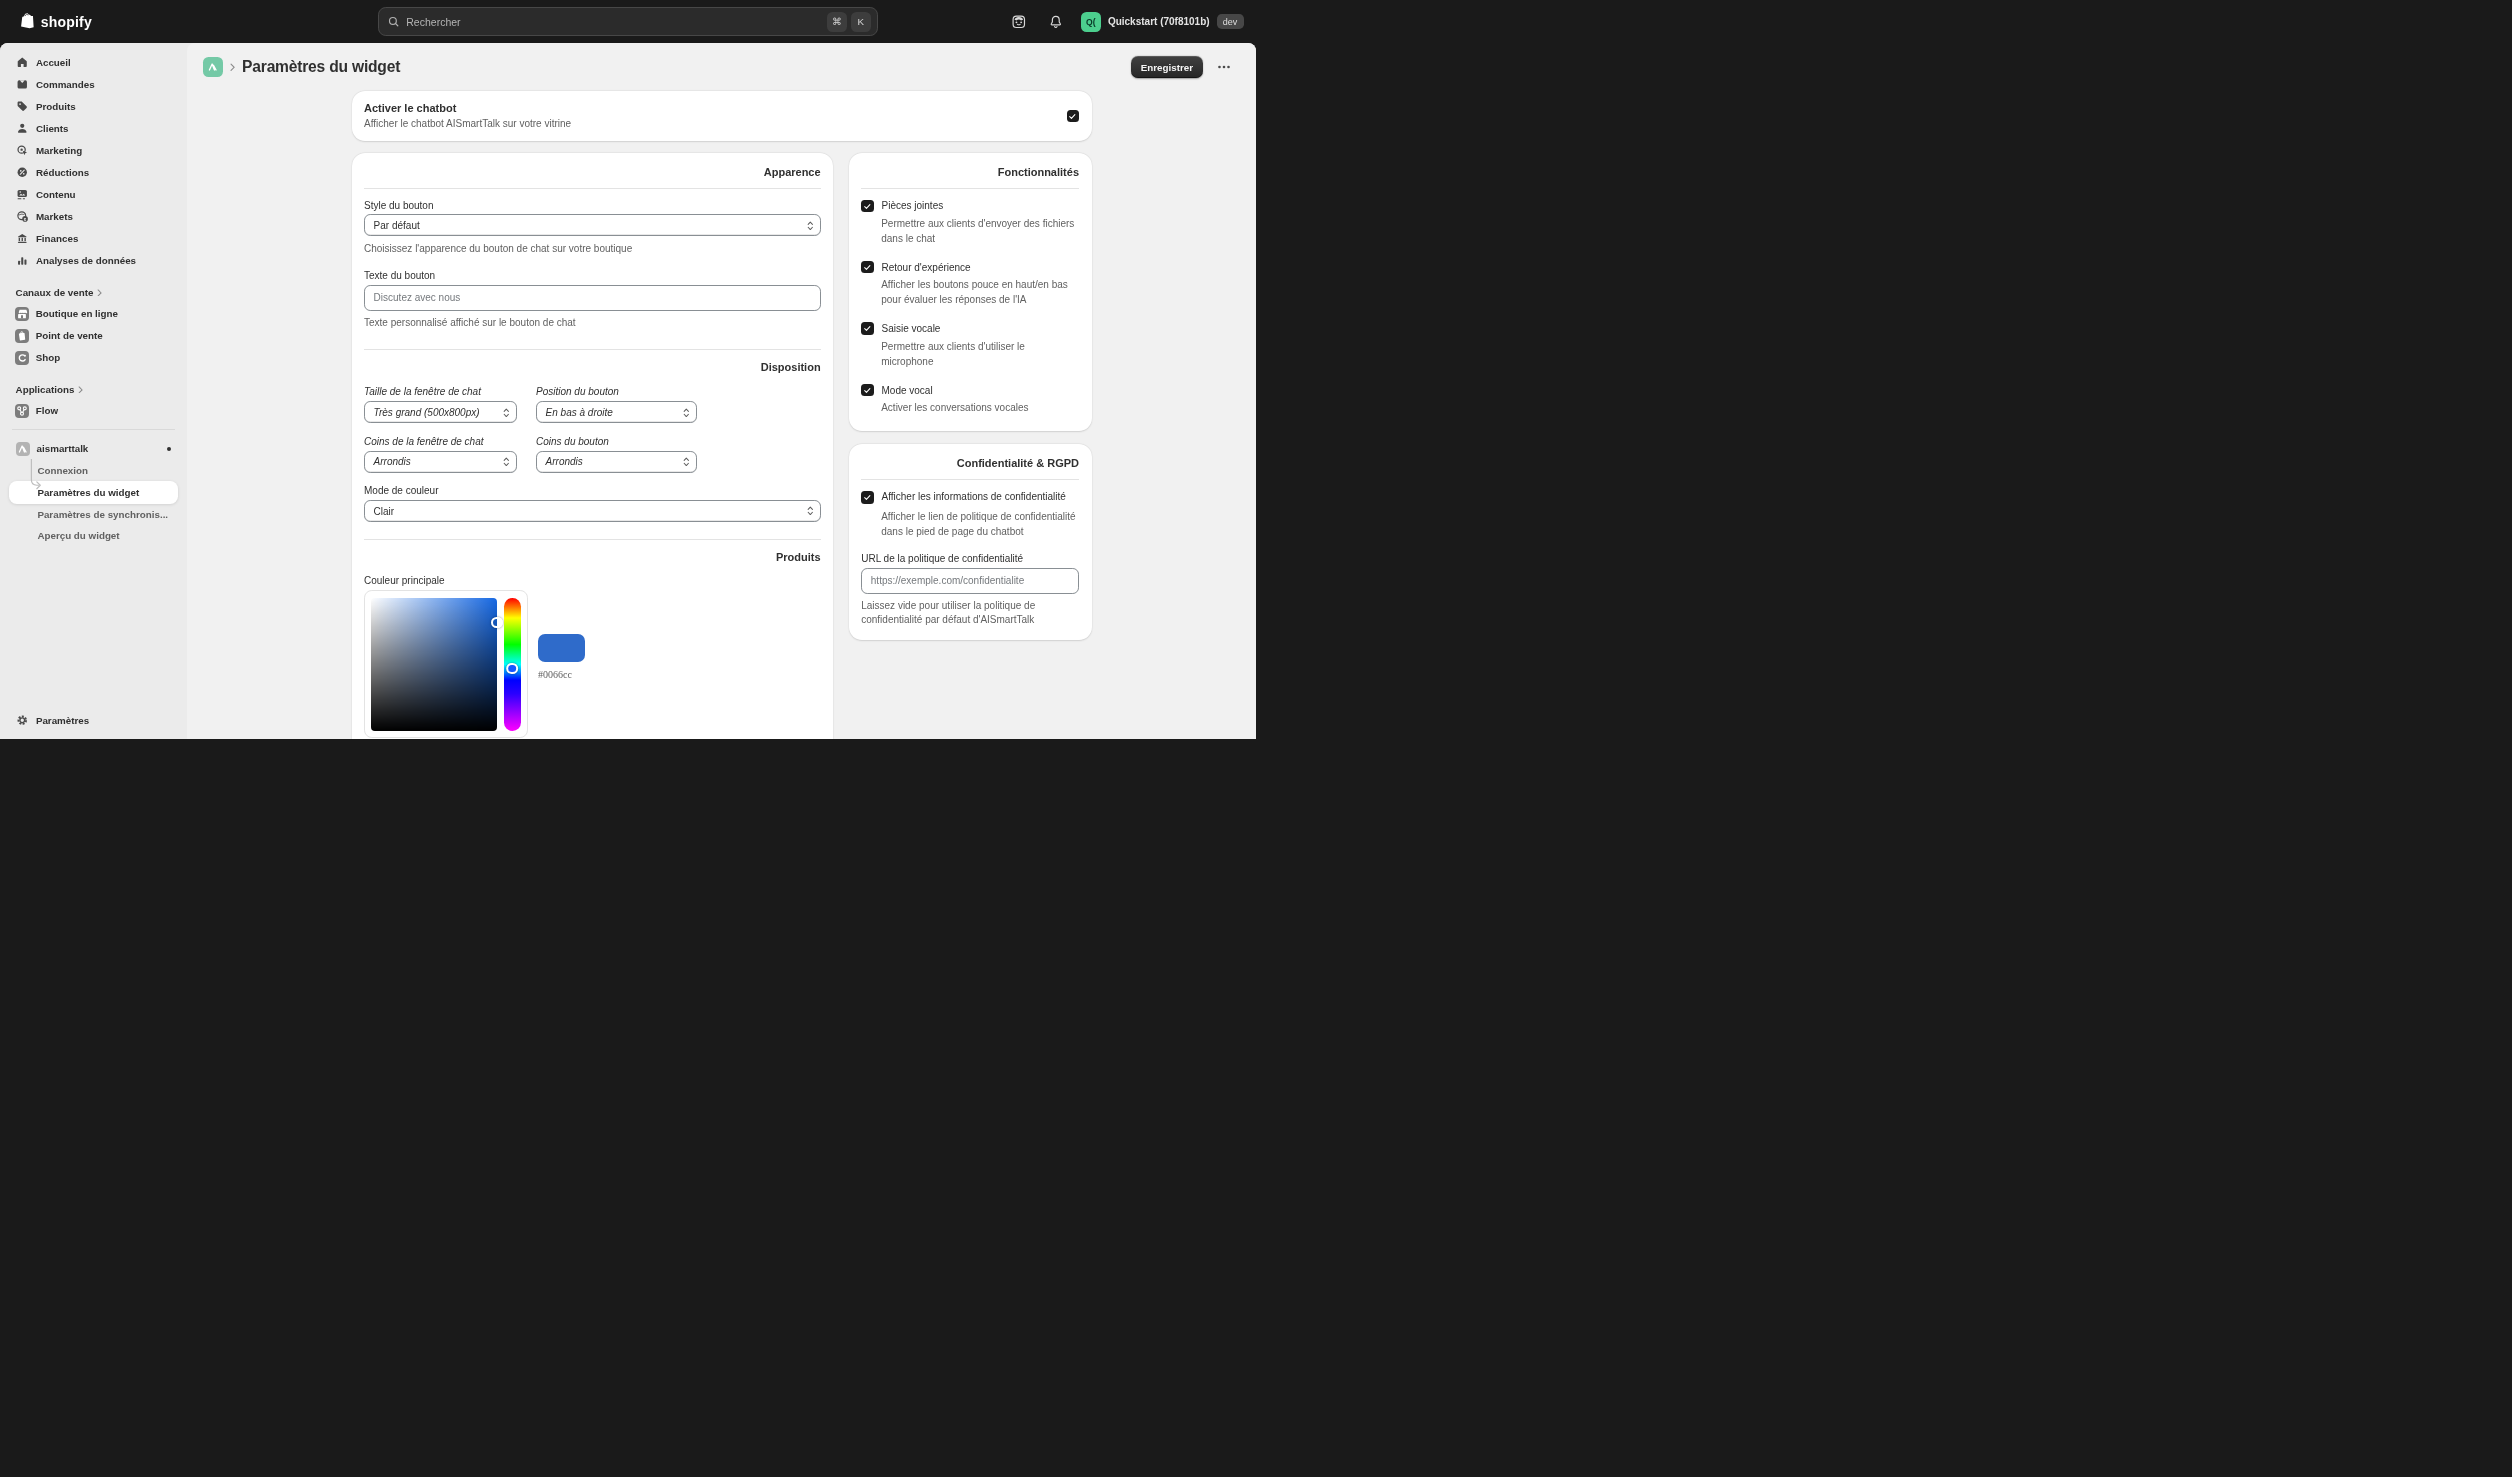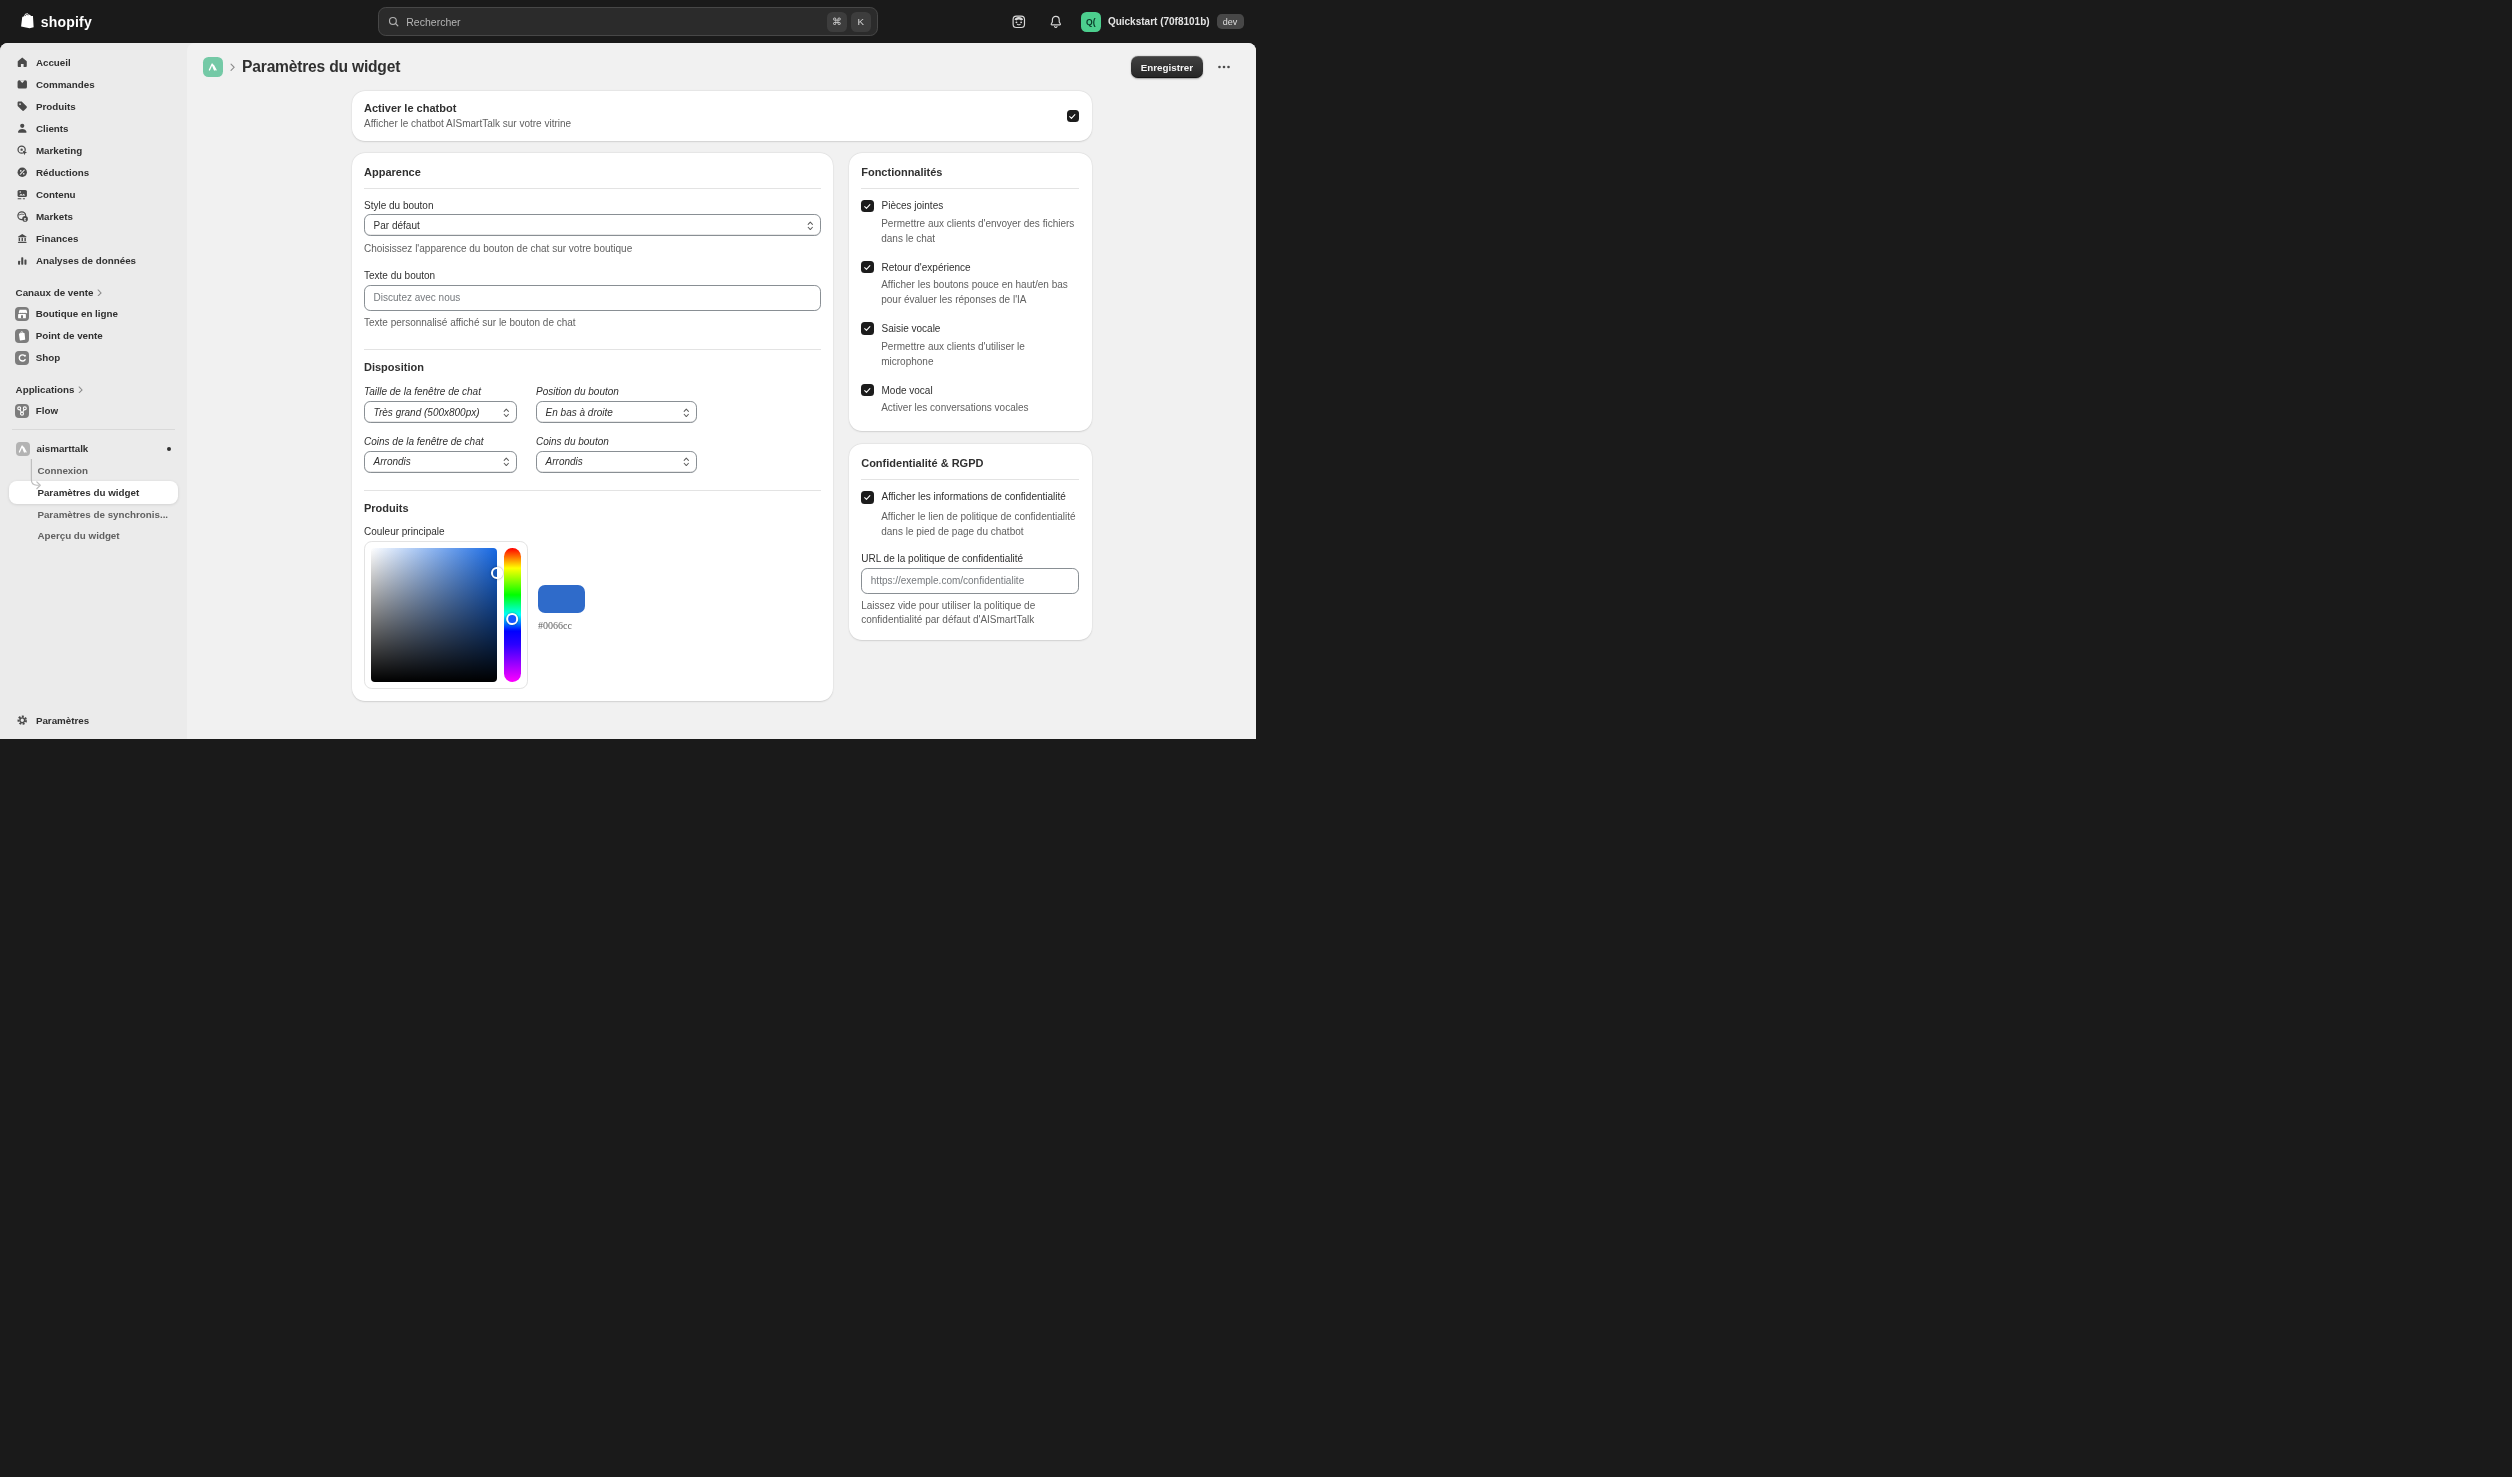--- a/index.html
+++ b/index.html
@@ -59,21 +59,21 @@
   .cards { width:740px; margin:12.5px auto 0; }
   .card { background:#fff; border-radius:13px; box-shadow:0 0.8px 1.6px rgba(26,26,26,.13), 0 0 0 0.4px rgba(0,0,0,.04); }
   .enable-card { display:flex; align-items:center; justify-content:space-between; padding:9.4px 12.5px; height:50px; }
   .etitle { font-size:11px; font-weight:700; color:#303030; margin-bottom:3.9px; }
   .edesc { font-size:10px; color:#616161; }
   .cols { display:flex; gap:15.6px; margin-top:12.5px; align-items:flex-start; }
   .col-l { width:482px; }
   .col-r { width:243px; }
 
   .card-pad { padding:12.5px; }
-  .ctitle { font-size:11px; font-weight:700; color:#303030; }
+  .ctitle { font-size:11px; font-weight:700; color:#303030;text-align:right; }
   .divider { height:0.8px; background:#e3e3e3; margin:10px 0 11px; }
   .flabel { font-size:10px; color:#303030; margin-bottom:3.9px; }
   .select { height:22px; border:0.8px solid #898f94; border-radius:6.2px; background:#fff; display:flex; align-items:center;
     justify-content:space-between; padding:0 5.5px 0 8.6px; font-size:10px; color:#303030; box-shadow:inset 0 -0.8px 0 rgba(0,0,0,.12); }
   .helptext { font-size:10px; color:#616161; margin-top:5.5px; line-height:1.4; }
   .tinput { width:100%; height:26px; border:0.8px solid #898f94; border-radius:6.2px; padding:0 8.6px; font-size:10px;
     font-family:"Liberation Sans",sans-serif; color:#303030; background:#fff; }
   .tinput::placeholder { color:#75797d; }
   .fgroup { margin-bottom:14px; }
   .frow { display:flex; gap:19px; margin-bottom:12.5px;font-style:italic; }
@@ -457,20 +457,29 @@
                   <div class="flabel">Coins du bouton</div>
                   <div class="select">
                     <span>Arrondis</span>
                     <svg width="8.6" height="11.7" viewBox="0 0 12 16">
                         <path d="M3 6l3-3.2L9 6M3 10l3 3.2L9 10" fill="none" stroke="#5c5c5c" stroke-width="1.4" stroke-linecap="round" stroke-linejoin="round"></path>
                       </svg>
                   </div>
                 </div>
               </div>
 
+              <div class="fgroup" style="margin-bottom:9.4px;">
+                <div class="flabel">Mode de couleur</div>
+                <div class="select">
+                  <span>Clair</span>
+                  <svg width="8.6" height="11.7" viewBox="0 0 12 16">
+                      <path d="M3 6l3-3.2L9 6M3 10l3 3.2L9 10" fill="none" stroke="#5c5c5c" stroke-width="1.4" stroke-linecap="round" stroke-linejoin="round"></path>
+                    </svg>
+                </div>
+              </div>
 
               <div class="divider" style="margin-top:17px;"></div>
               <h2 class="ctitle">Produits</h2>
               <div class="flabel" style="margin-top:12.5px;">Couleur principale</div>
 
               <div class="pickerwrap">
                 <div class="picker">
                   <div class="sv">
                     <span class="ring"></span>
                   </div>

